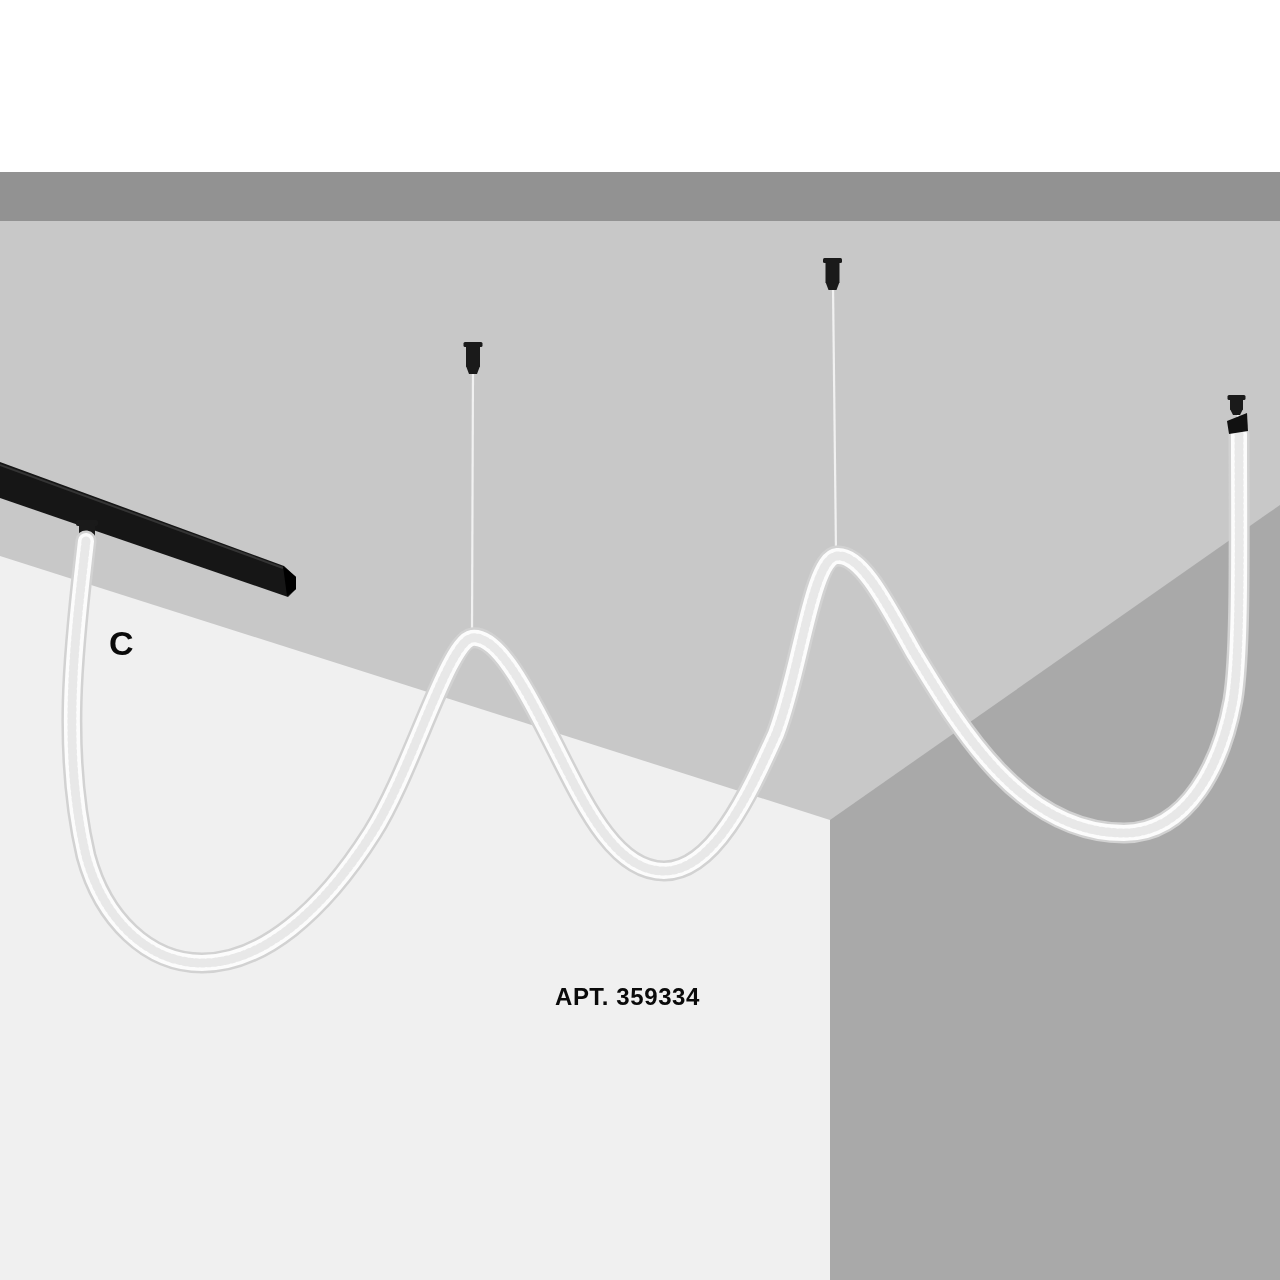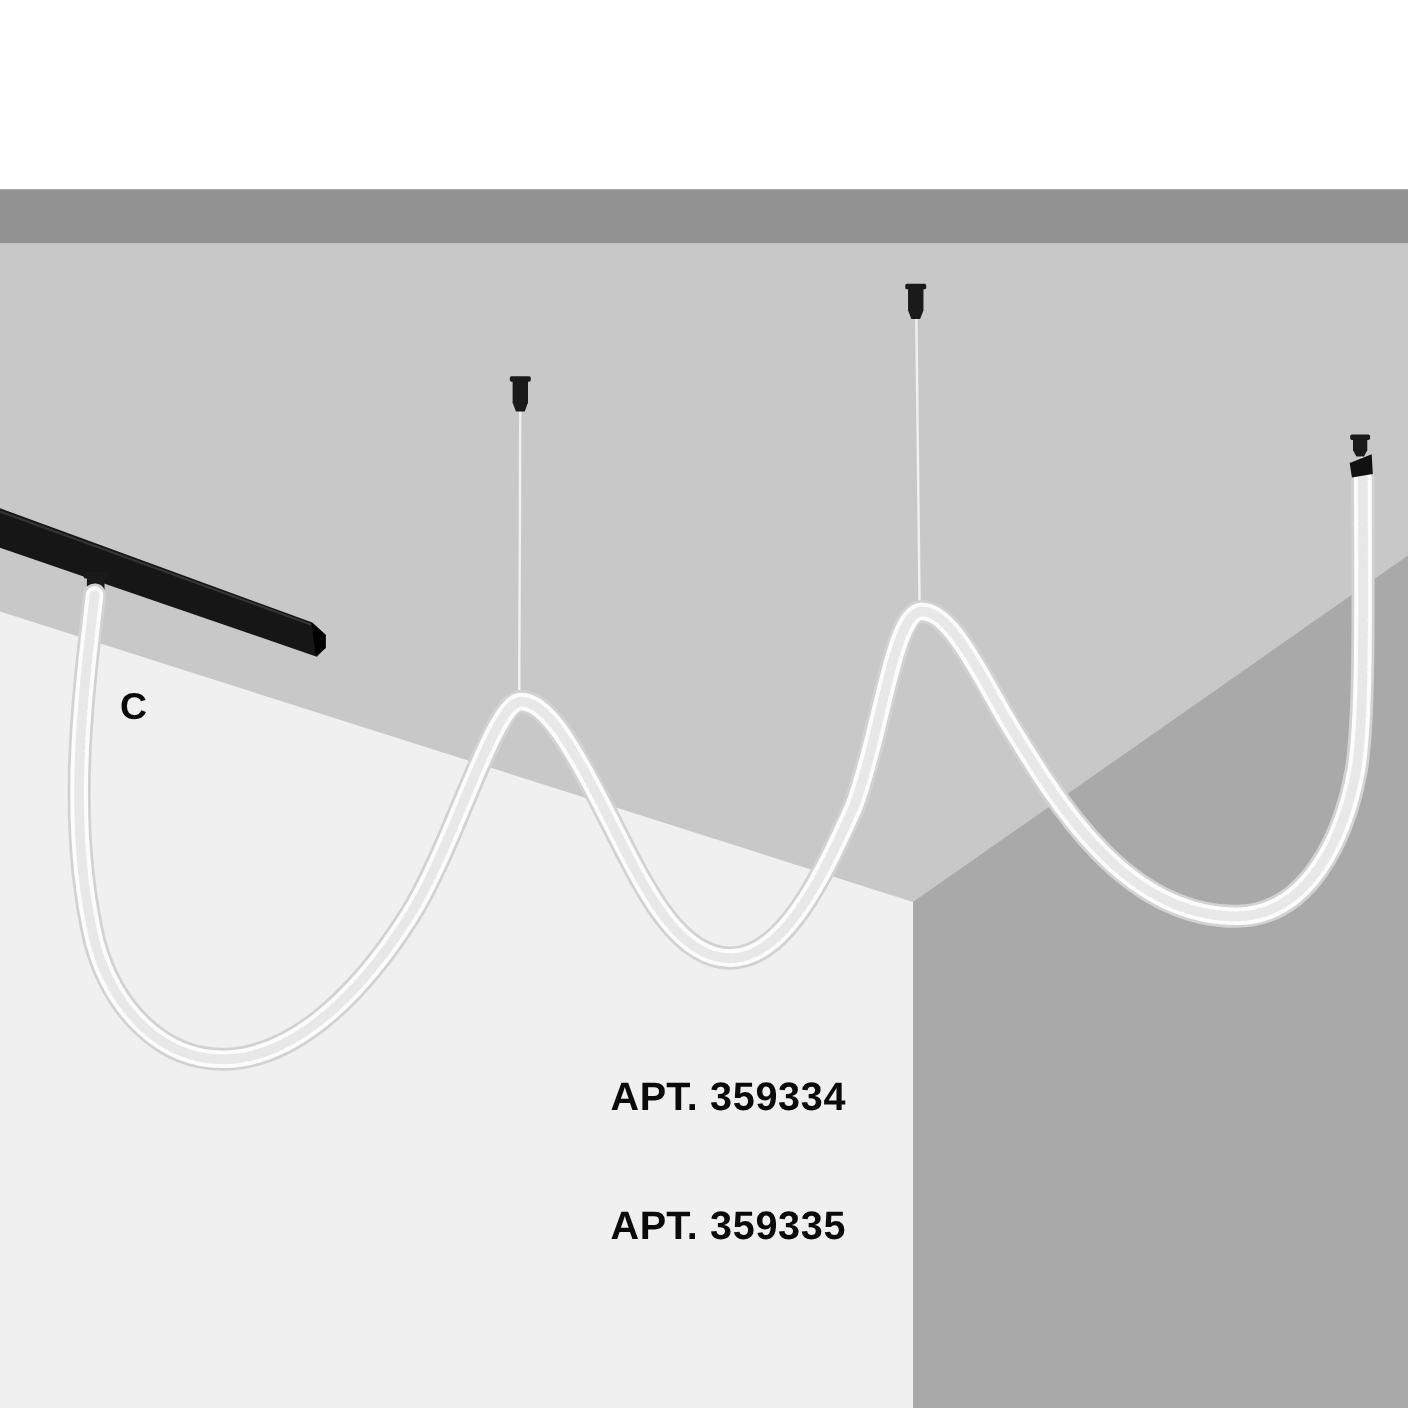--- a/index.html
+++ b/index.html
@@ -17,21 +17,21 @@
     font-weight:bold;
     white-space:pre;
   }
   #marker-c{
     left:109px;top:624px;
     font-size:34px;
     letter-spacing:0.5px;
   }
   #art-block{
     left:555px;top:899px;
-    font-size:36px;
+    font-size:24px;
     line-height:39px;
     letter-spacing:0.6px;
     text-align:left;
   }
 </style>
 </head>
 <body>
 
 <div id="stage">
 
@@ -123,16 +123,15 @@
         <polygon points="1230,409 1243,409 1240,415 1233,415"></polygon>
       </g>
       <polygon points="1227,421 1247,413 1248,431 1229,434" fill="#111111"></polygon>
     </g>
   </svg>
 
   <div class="label" id="marker-c">C</div>
 
   <div class="label" id="art-block">
     <div>АРТ. 359334</div>
-    <div>АРТ. 359335</div>
   </div>
 
 </div>
 
 </body></html>

